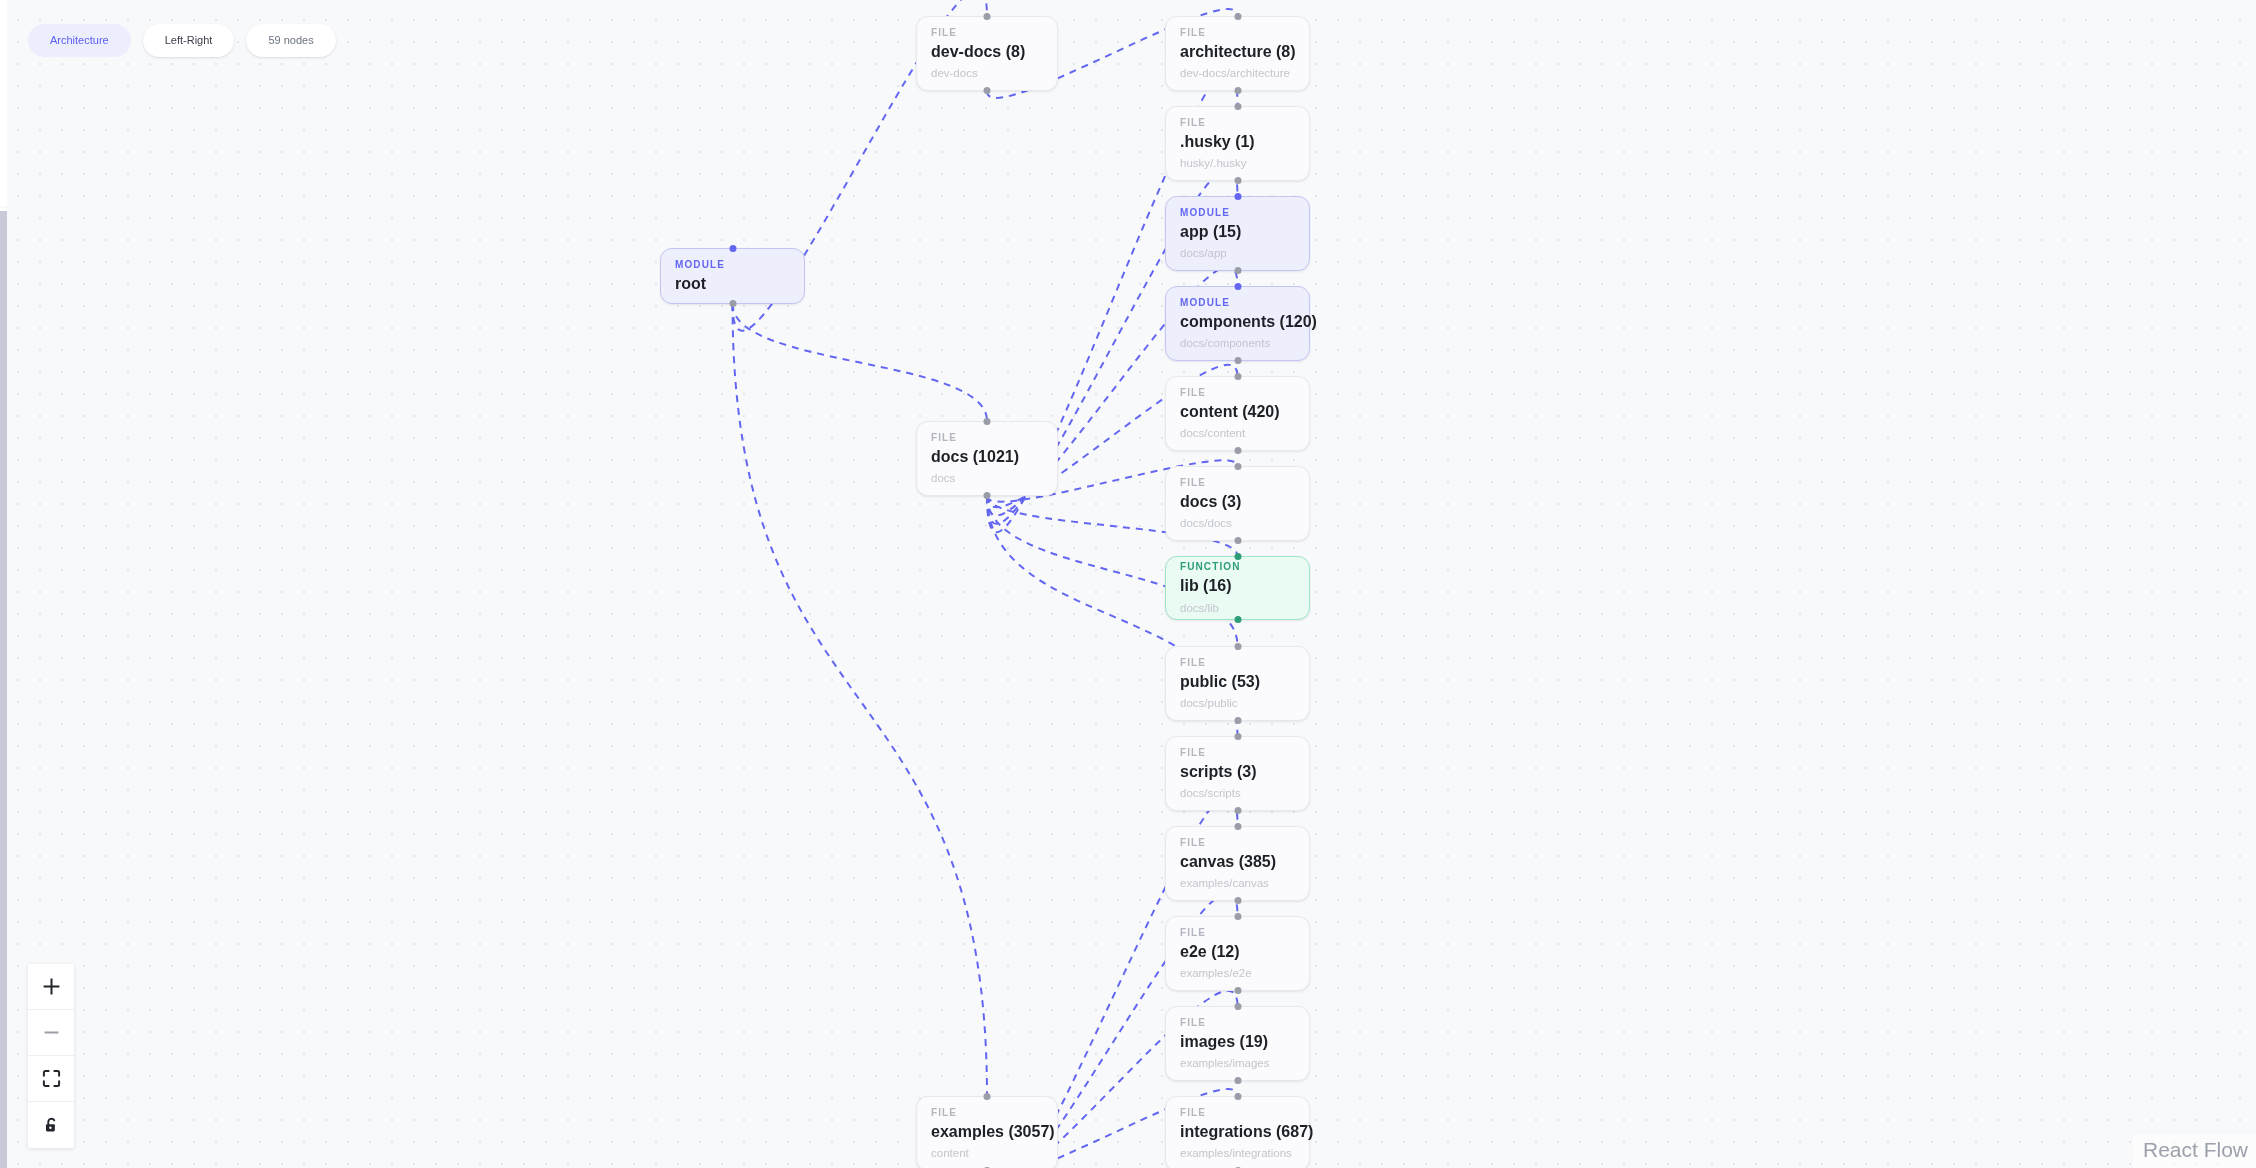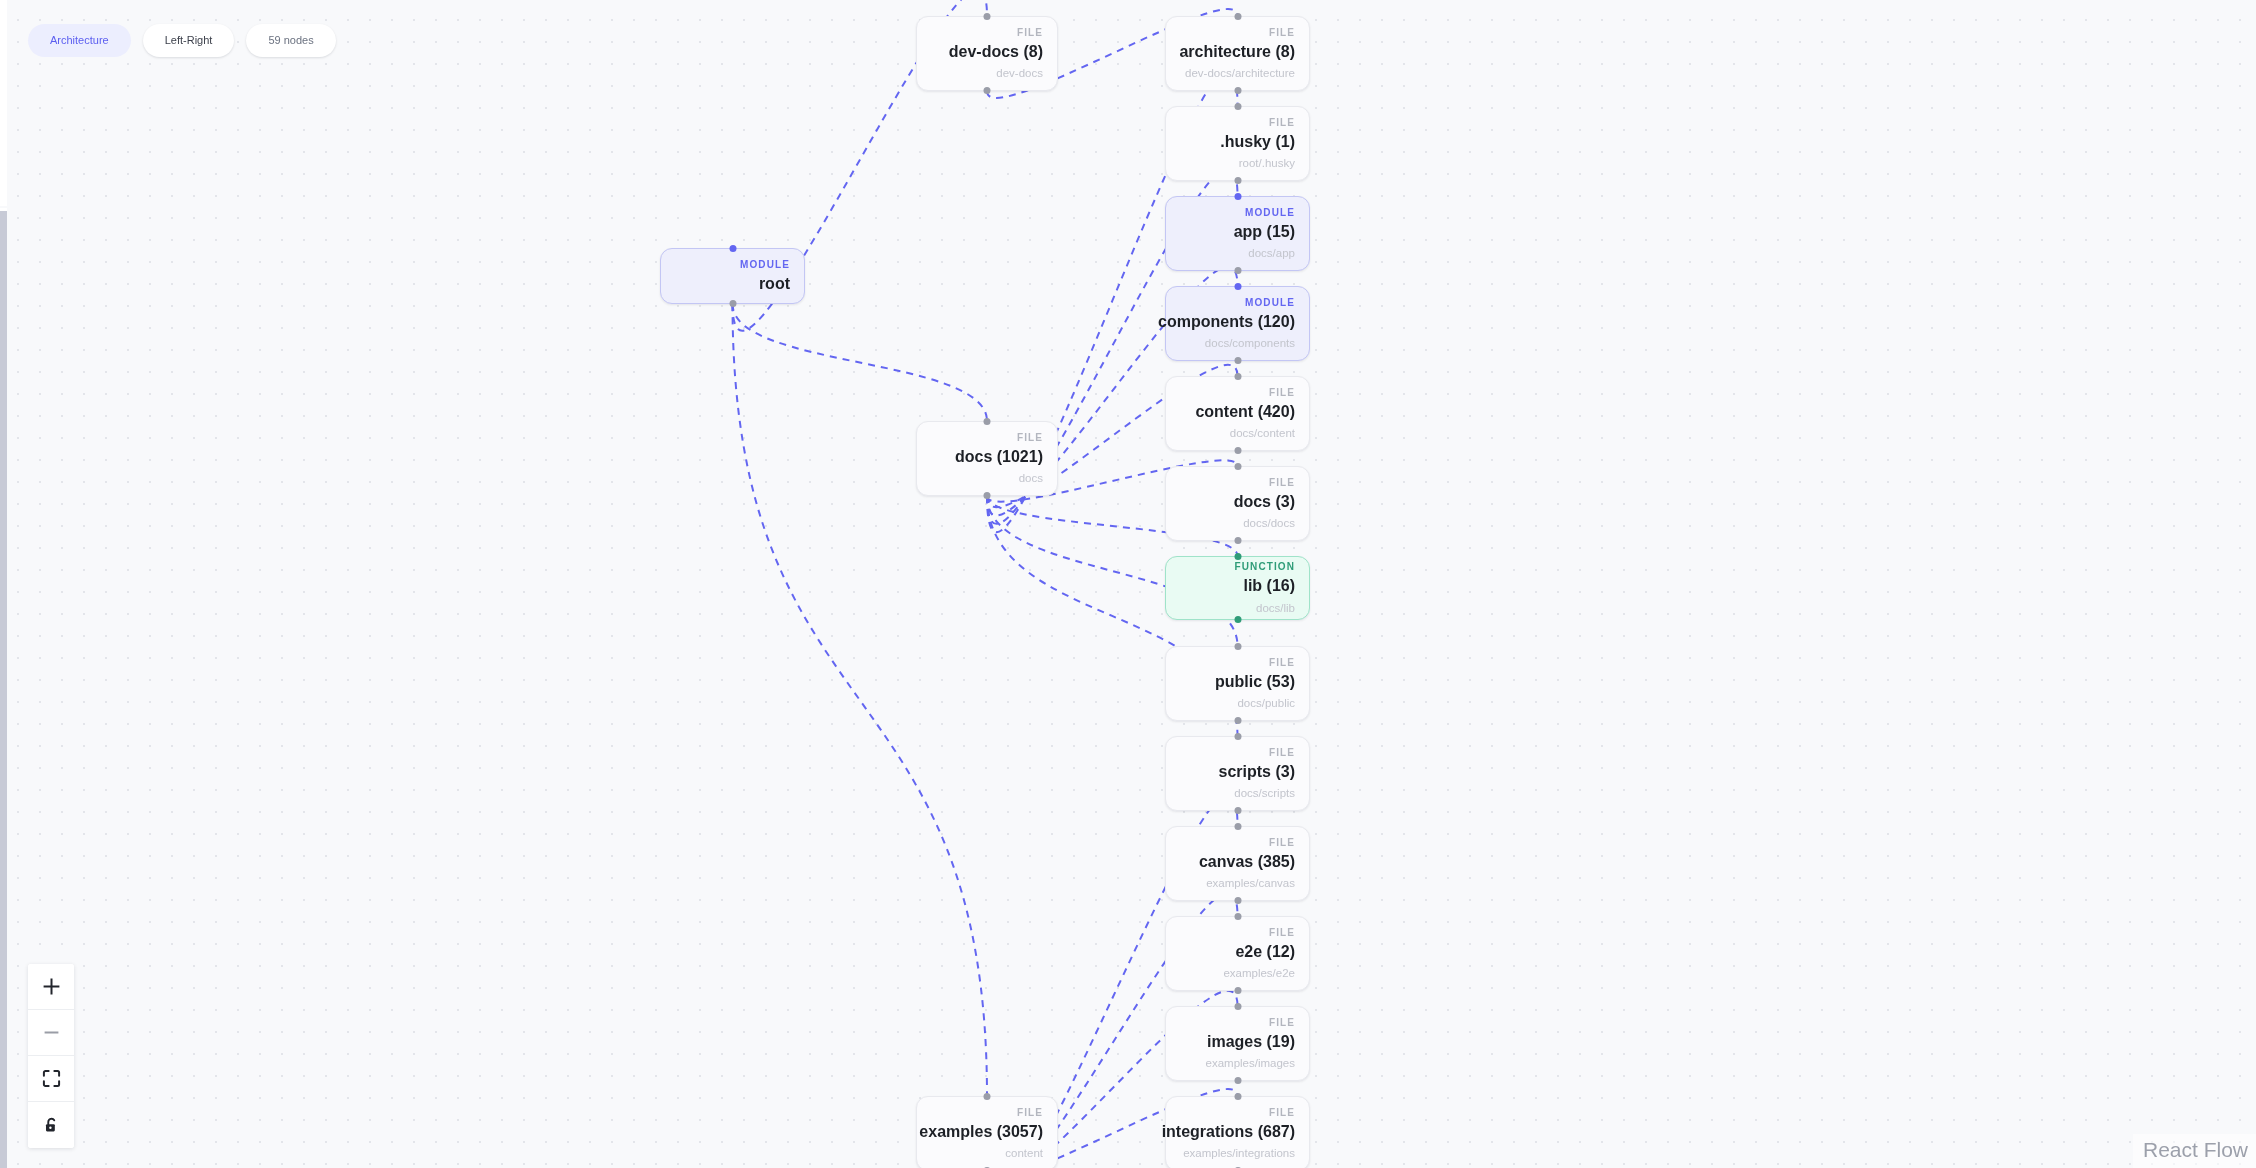--- a/index.html
+++ b/index.html
@@ -61,21 +61,21 @@
   #nodes-layer { position: absolute; left:0; top:0; width:2256px; height:1168px; z-index: 3; }
 
   .node {
     position: absolute;
     border-radius: 12px;
     background: #fbfbfd;
     border: 1px solid #e8e9ee;
     box-shadow: 0 1px 3px rgba(16,24,40,.05), 0 1px 2px rgba(16,24,40,.04);
     display: flex;
     flex-direction: column;
-    align-items: flex-end;
+    align-items: flex-start;
     justify-content: center;
     padding: 6px 14px;
     text-align: center;
   }
   .node.kind-module {
     background: #eeeffc;
     border: 1px solid #c3c6f4;
   }
   .node.kind-function {
     background: #e9fbf3;
@@ -233,21 +233,21 @@
         <div class="handle target"></div>
         <div class="node-kind">FILE</div>
         <div class="node-label">architecture (8)</div>
         <div class="node-path">dev-docs/architecture</div>
         <div class="handle source"></div>
       </div>
       <div class="node kind-file" style="left: 1165px; top: 106px; width: 145px; height: 75px;">
         <div class="handle target"></div>
         <div class="node-kind">FILE</div>
         <div class="node-label">.husky (1)</div>
-        <div class="node-path">root/.husky</div>
+        <div class="node-path">husky/.husky</div>
         <div class="handle source"></div>
       </div>
       <div class="node kind-module" style="left: 1165px; top: 196px; width: 145px; height: 75px;">
         <div class="handle target"></div>
         <div class="node-kind">MODULE</div>
         <div class="node-label">app (15)</div>
         <div class="node-path">docs/app</div>
         <div class="handle source"></div>
       </div>
       <div class="node kind-module" style="left: 1165px; top: 286px; width: 145px; height: 75px;">

